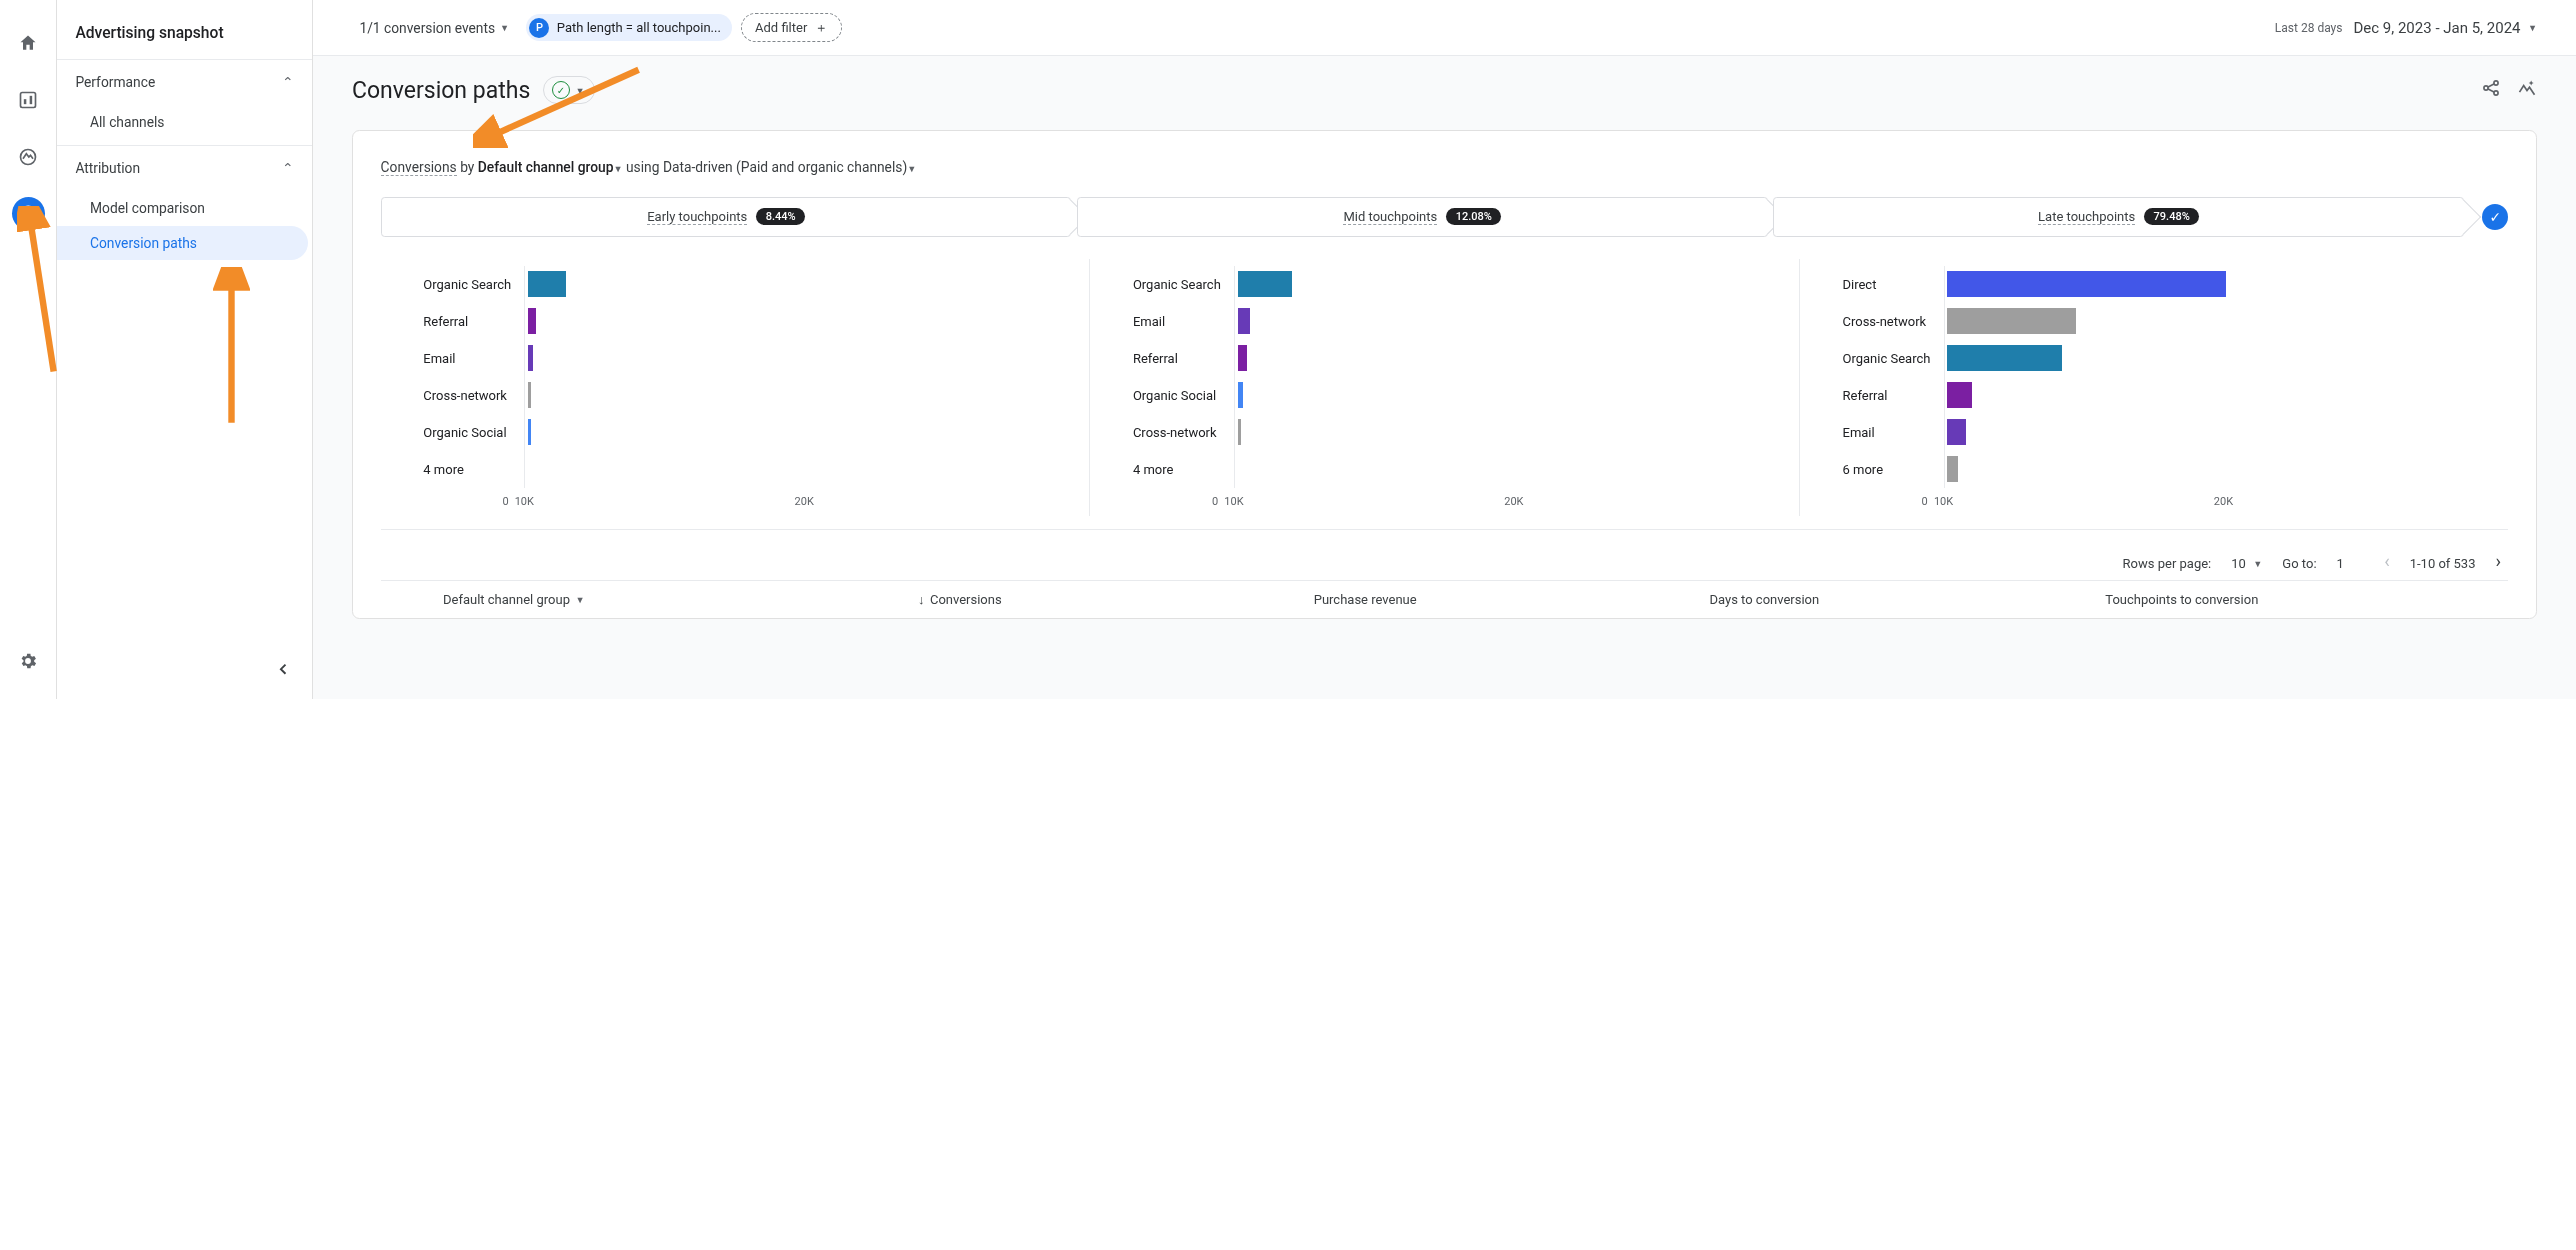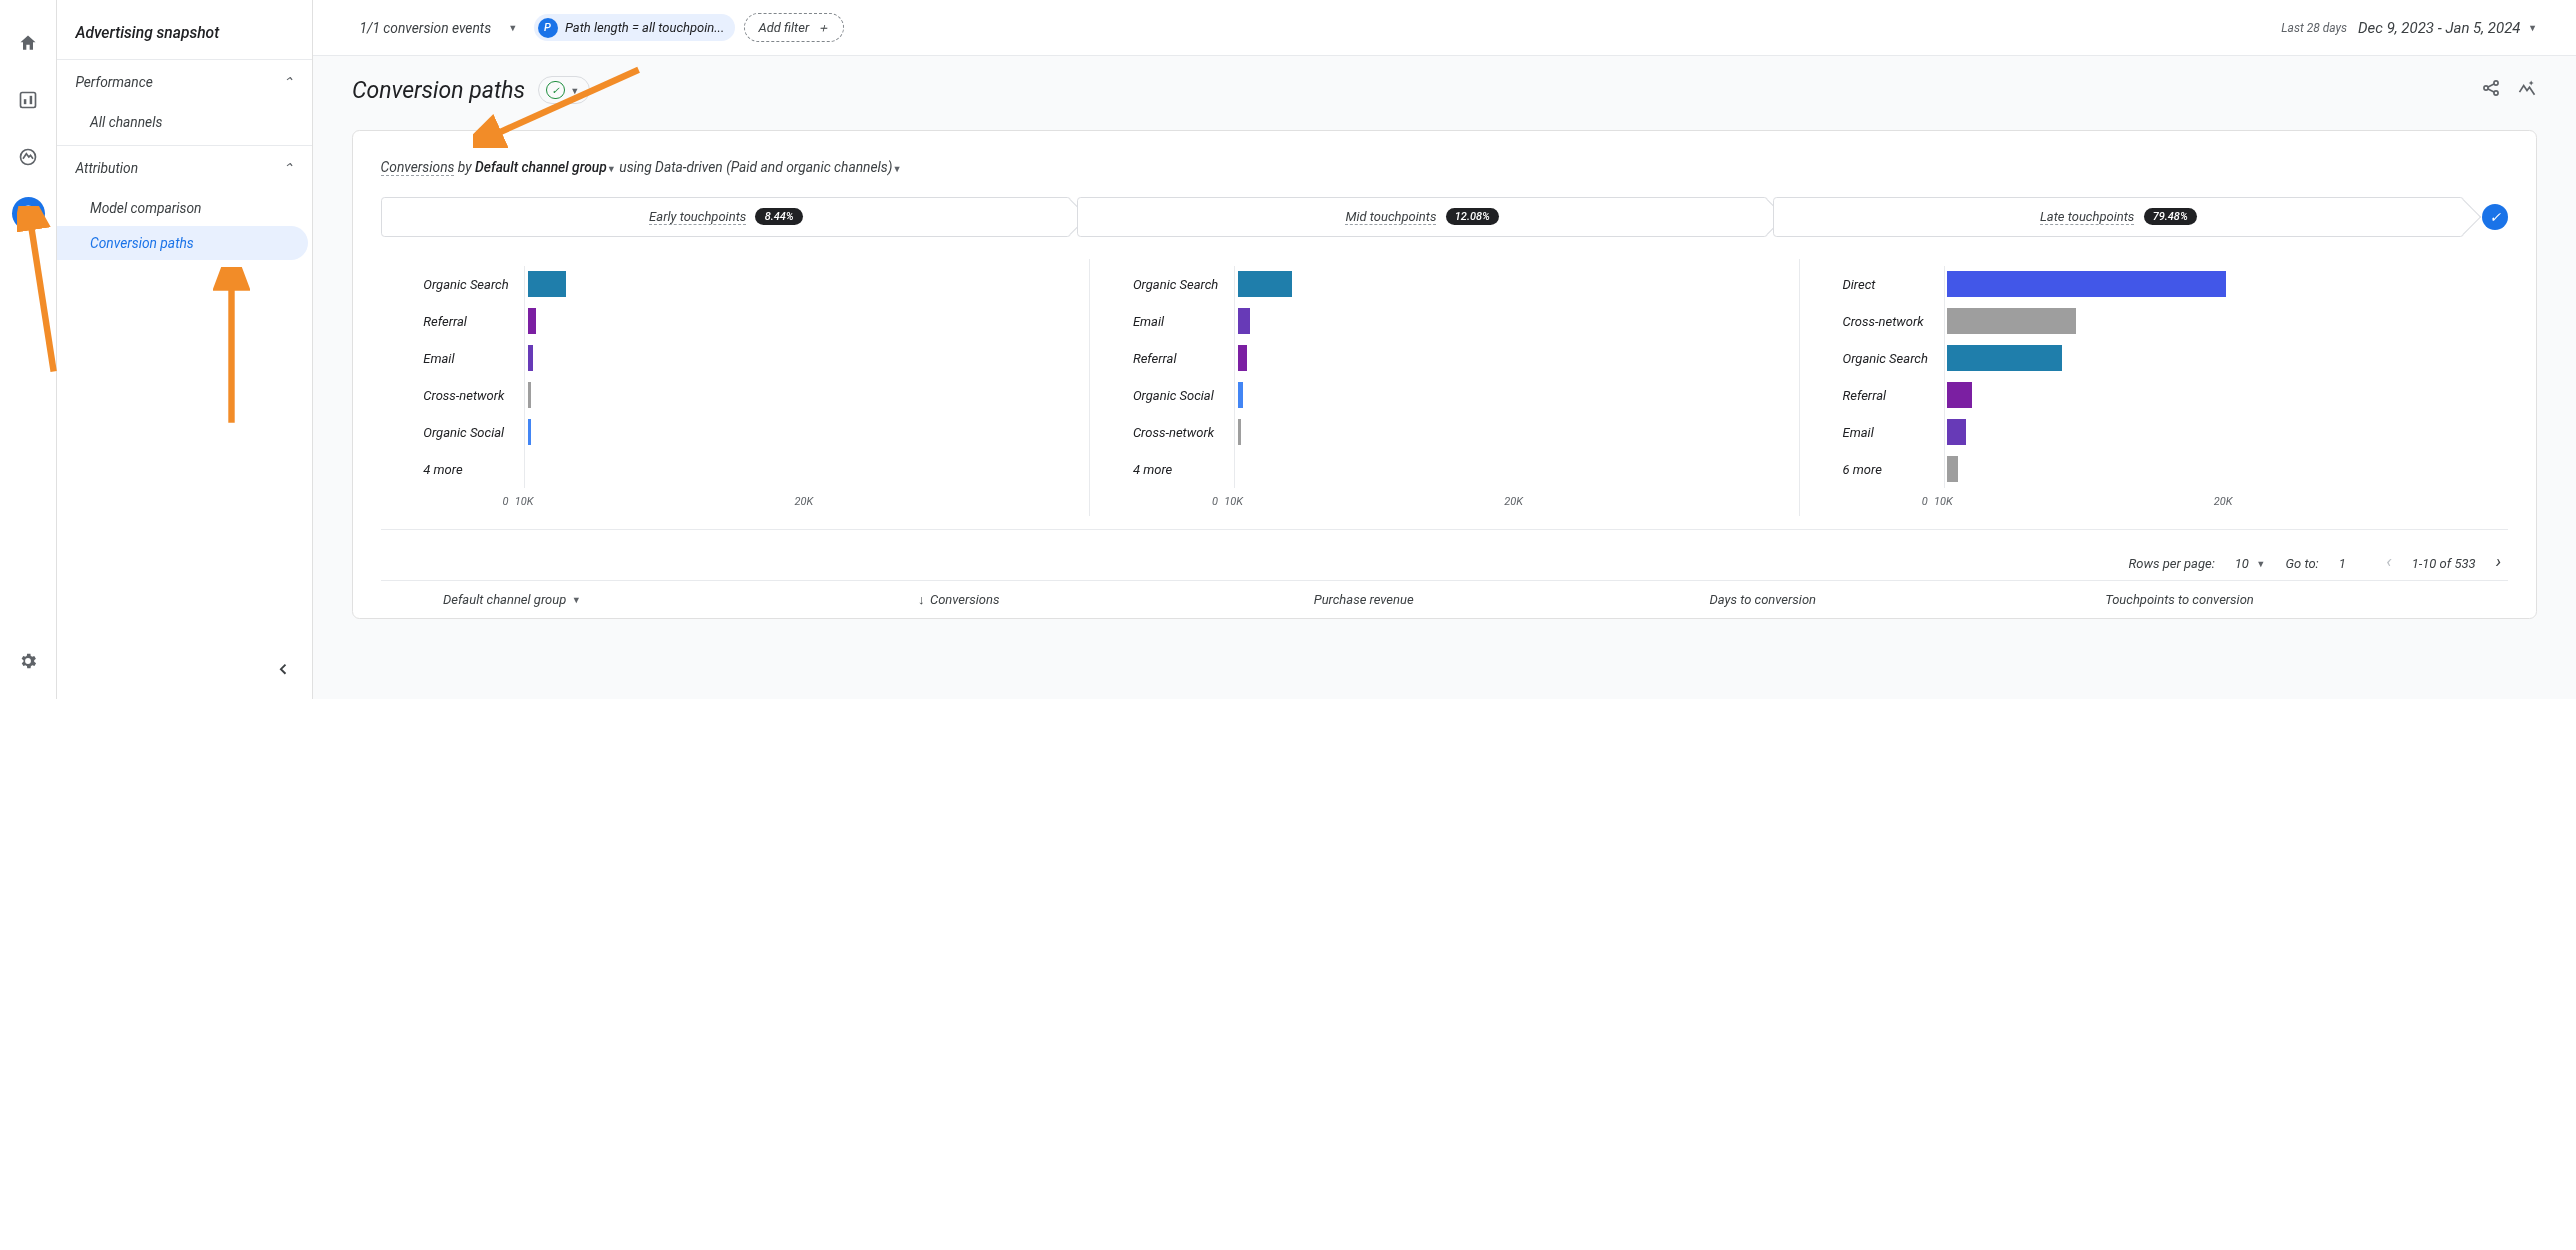--- a/index.html
+++ b/index.html
@@ -1,36 +1,36 @@
 <!DOCTYPE html>
 <html style="font-size:14.7px"><head>
 <meta charset="utf-8">
 <style>
   * { box-sizing: border-box; margin: 0; padding: 0; font-family: 'Google Sans', Roboto, Arial, sans-serif; }
   body { background: #fff; color: #3c4043; overflow: hidden; }
-  .app { display: flex; height: 699px; font-style: italic; }
+  .app { display: flex; height: 699px; }
 
   
   .rail { width: 57px; border-right: 0.9px solid #e0e0e0; display: flex; flex-direction: column; align-items: center; padding-top: 26px; gap: 24px; position: relative; }
   .rail-icon { width: 33px; height: 33px; border-radius: 50%; display: flex; align-items: center; justify-content: center; color: #5f6368; cursor: pointer; }
   .rail-icon.active { background: #1a73e8; color: #fff; }
   .rail-bottom { margin-top: auto; margin-bottom: 22px; }
 
   
   .sidebar { width: 256px; border-right: 0.9px solid #e0e0e0; padding-top: 24px; position: relative; }
   .sidebar h3 { font-size: 15.6px; font-weight: 500; color: #202124; padding: 0 18.4px 16.5px; border-bottom: 0.9px solid #e8eaed; margin-bottom: 0; }
   .sb-section { display: flex; align-items: center; justify-content: space-between; padding: 14.7px 18.4px; font-size: 13.8px; color: #3c4043; cursor: pointer; }
   .sb-item { padding: 9.2px 18.4px 9.2px 33px; font-size: 13.8px; color: #3c4043; cursor: pointer; border-radius: 0 20px 20px 0; margin-right: 3.7px; }
   .sb-item.selected { color: #1a73e8; background: #e8f0fe; }
   .collapse-btn { position: absolute; bottom: 16.5px; right: 20px; cursor: pointer; color: #5f6368; }
 
   
   .main { flex: 1; background: #f9fafb; display: flex; flex-direction: column; min-width: 0; }
   .filter-bar { display: flex; align-items: center; padding: 13px 39px 13px 39px; gap: 9.2px; border-bottom: 0.9px solid #e8eaed; background: #fff; }
-  .filter-plain { font-size: 13.8px; color: #3c4043; display: inline-flex; align-items: center; gap: 17px; cursor: pointer; padding: 3.7px 7.4px; }
+  .filter-plain { font-size: 13.8px; color: #3c4043; display: inline-flex; align-items: center; gap: 5px; cursor: pointer; padding: 3.7px 7.4px; }
   .pill { display: inline-flex; align-items: center; gap: 7.4px; background: #e8f0fe; border-radius: 14.7px; padding: 3.7px 11px 3.7px 3.7px; font-size: 13px; color: #202124; }
   .pill .circ { width: 20px; height: 20px; border-radius: 50%; background: #1a73e8; color: #fff; display: flex; align-items: center; justify-content: center; font-size: 11px; font-weight: 500; }
   .dashed-pill { display: inline-flex; align-items: center; gap: 7.4px; border: 0.9px dashed #80868b; border-radius: 16.5px; padding: 4.6px 13px; font-size: 13px; color: #3c4043; cursor: pointer; }
   .date-group { margin-left: auto; display: flex; align-items: center; gap: 11px; }
   .date-label { font-size: 12px; color: #5f6368; }
   .date-range { font-size: 15px; color: #3c4043; display: inline-flex; align-items: center; gap: 7.4px; cursor: pointer; }
 
   .body { padding: 20px 39px 0; overflow: auto; flex: 1; }
   .title-row { display: flex; align-items: center; gap: 13px; margin-bottom: 26px; }
   .title-row h1 { font-size: 23px; font-weight: 400; color: #202124; }

